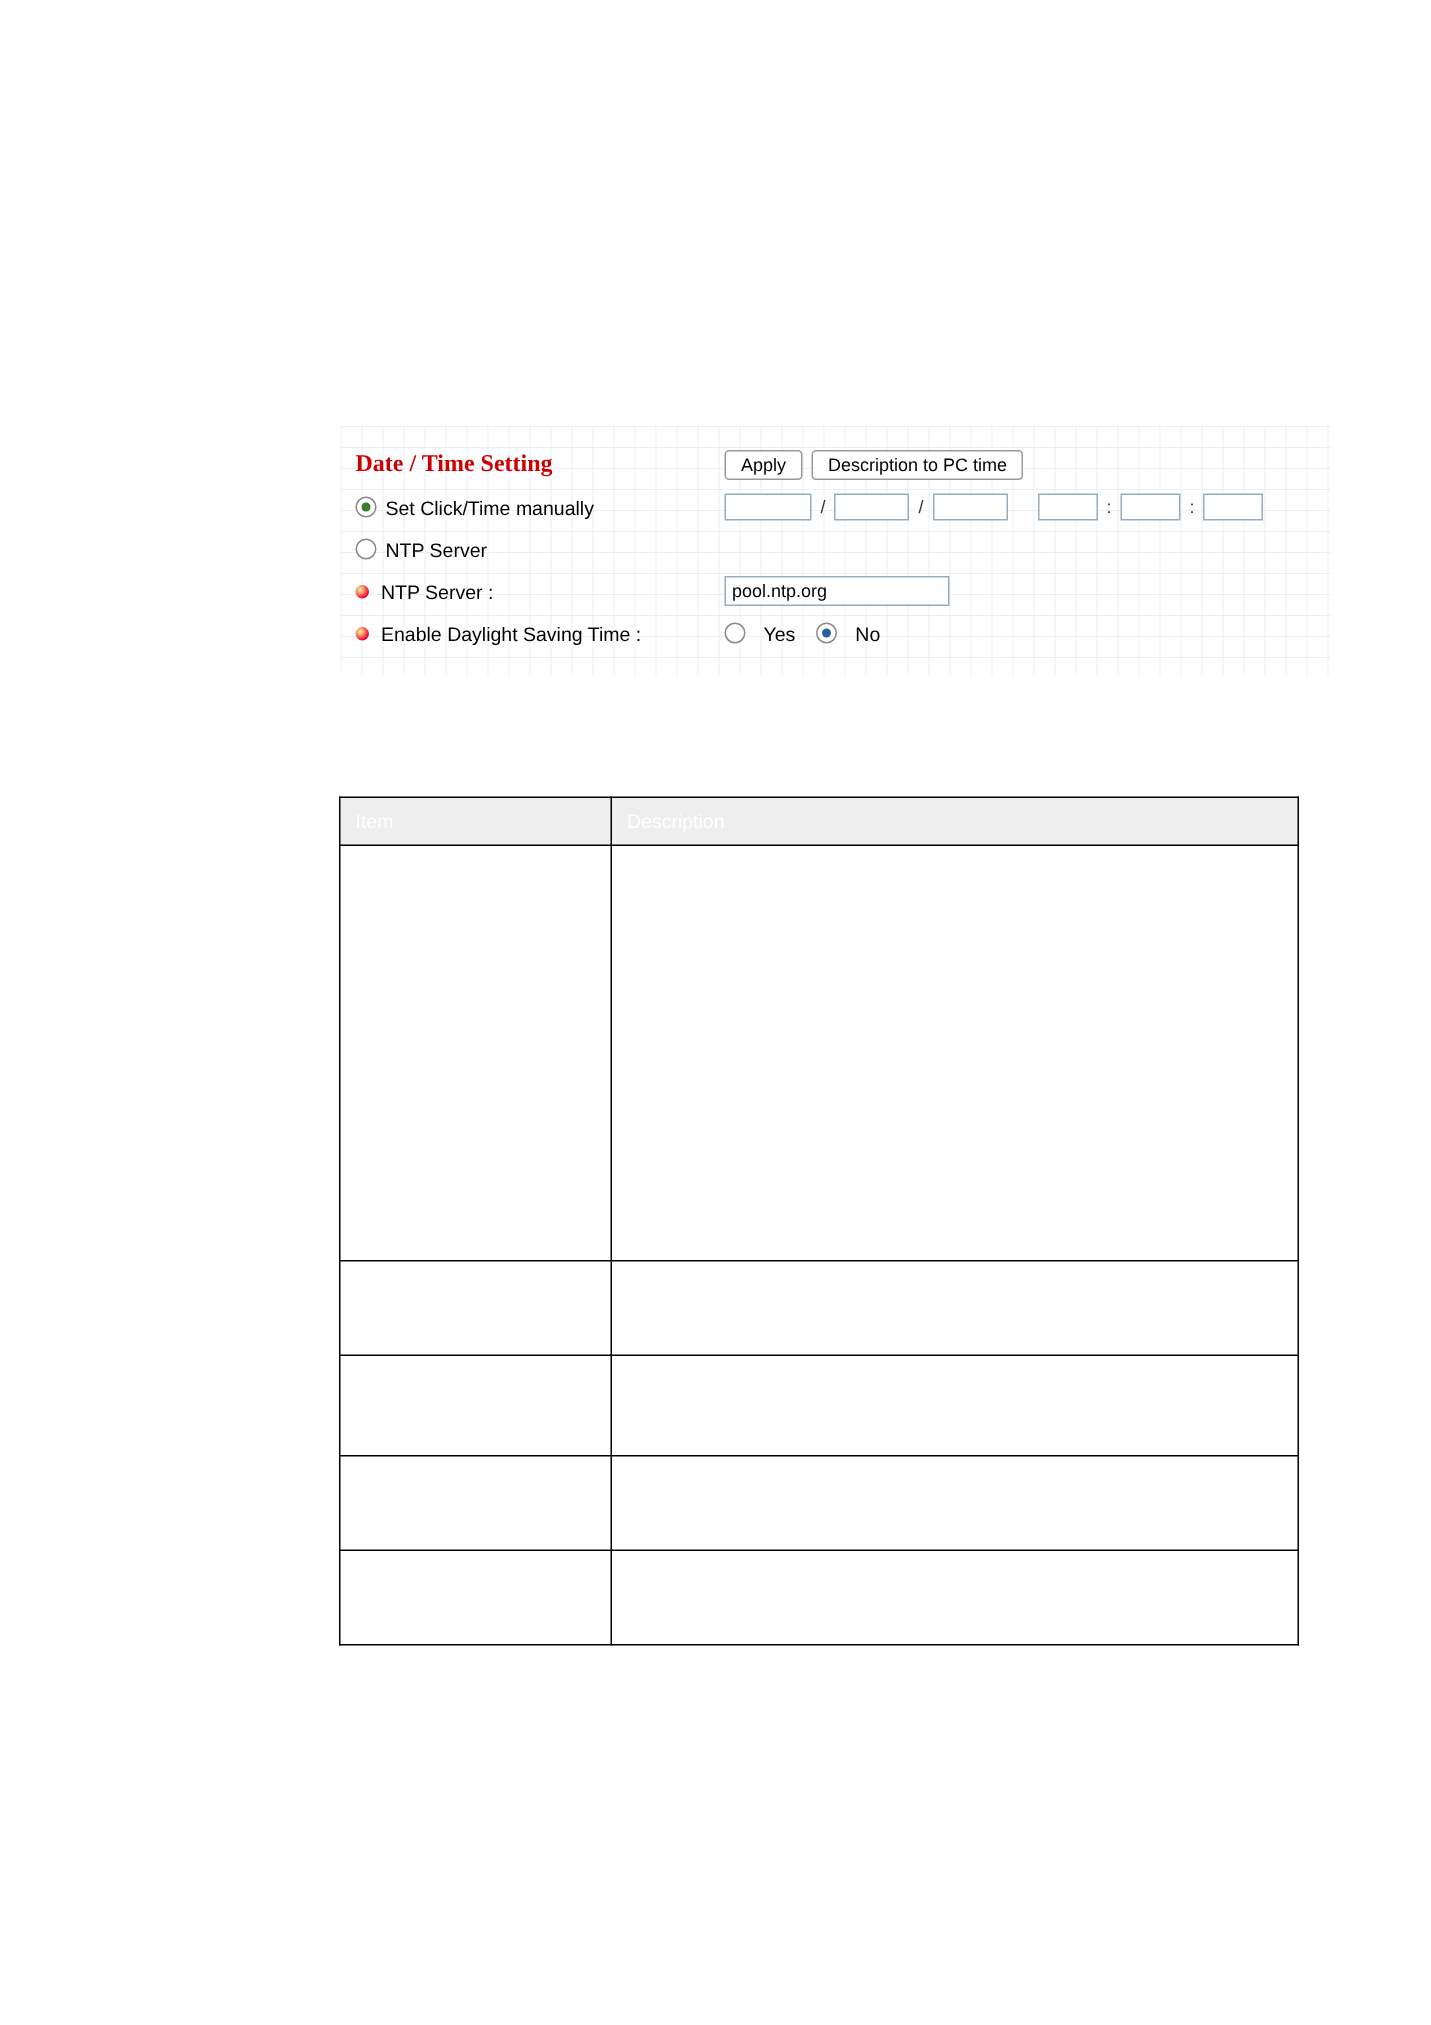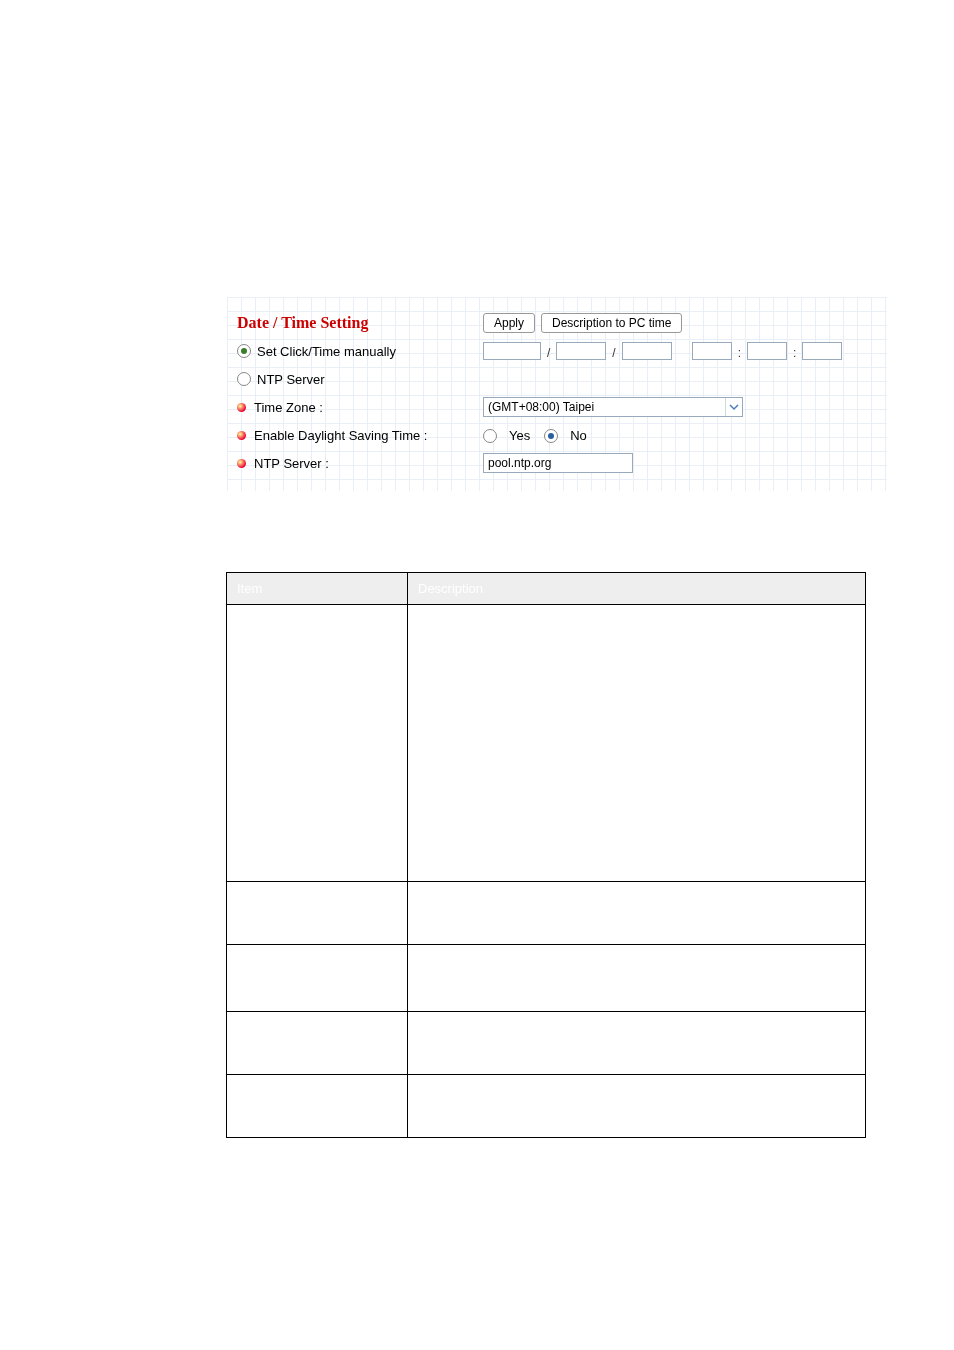--- a/index.html
+++ b/index.html
@@ -5,21 +5,21 @@
   html, body {
     margin: 0;
     padding: 0;
     background: #fff;
     font-family: Arial, Helvetica, sans-serif;
     font-size: 13px;
     color: #000;
   }
   .page {
     width: 782px;
-    margin: 16px auto;
+    margin: 3px auto;
     padding-top: 280px;
     box-sizing: border-box;
   }
   .screenshot {
     width: 640px;
     margin: 0 0 0 140px;
     border: 1px solid #fff;
     position: relative;
     background-image:
       linear-gradient(#e9eef7 1px, transparent 1px),
@@ -35,21 +35,21 @@
   }
   .leftcol {
     width: 246px;
     display: flex;
     align-items: center;
     font-size: 13px;
   }
   .rightcol {
     flex: 1;
     display: flex;
-    align-items: flex-end;
+    align-items: center;
     gap: 6px;
   }
   .heading {
     color: #c00;
     font-weight: bold;
     font-family: "Times New Roman", serif;
     font-size: 16px;
   }
   .btn {
     background: #fff;
@@ -191,63 +191,47 @@
     <div class="row">
       <div class="leftcol">
         <span class="radio">
             <span class="dot"></span>
           </span>
         <span>NTP Server</span>
       </div>
       <div class="rightcol"></div>
     </div>
 
+
     <div class="row">
       <div class="leftcol">
         <span class="bullet"></span>
-        <span>Time Zone :</span>
-      </div>
-      <div class="rightcol">
-        <div class="selectwrap">
-          <span style="padding-left:4px">(GMT+08:00) Taipei</span>
-          <span class="arrow">
-            <svg width="10" height="10" viewBox="0 0 10 10">
-                <path d="M1 3 L5 7 L9 3" fill="none" stroke="#4b7db8" stroke-width="1.5"></path>
-              </svg>
-          </span>
-        </div>
+        <span>NTP Server :</span>
+      </div>
+      <div class="rightcol">
+        <input class="textinput" value="pool.ntp.org" style="">
       </div>
     </div>
 
     <div class="row">
       <div class="leftcol">
         <span class="bullet"></span>
         <span>Enable Daylight Saving Time :</span>
       </div>
       <div class="rightcol">
         <span class="radio">
             <span class="dot"></span>
           </span>
         <span style="margin-right:8px">Yes</span>
         <span class="radio sel-blue">
             <span class="dot"></span>
           </span>
         <span>No</span>
       </div>
     </div>
-
-    <div class="row">
-      <div class="leftcol">
-        <span class="bullet"></span>
-        <span>NTP Server :</span>
-      </div>
-      <div class="rightcol">
-        <input class="textinput" value="pool.ntp.org" style="">
-      </div>
-    </div>
   </div>
 
   <table class="desc">
     <thead>
       <tr>
         <th style="width:160px"><span class="hidden-white">Item</span></th>
         <th><span class="hidden-white">Description</span></th>
       </tr>
     </thead>
     <tbody>

